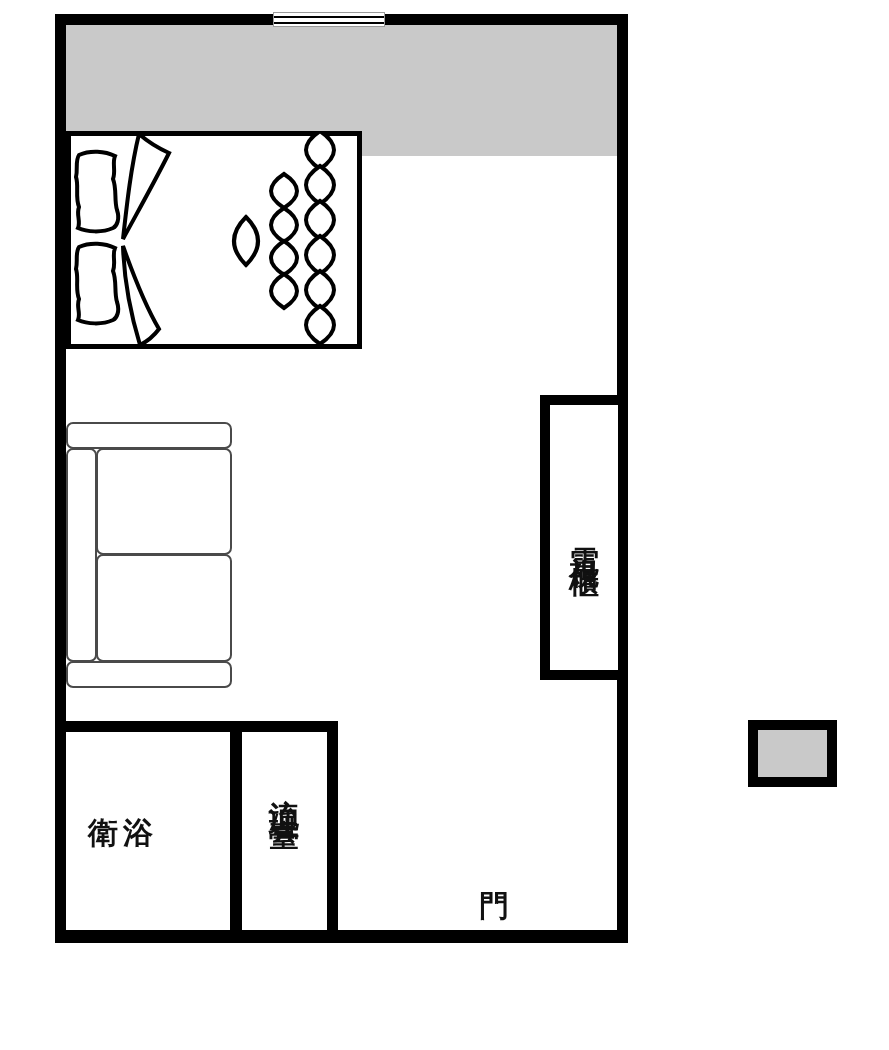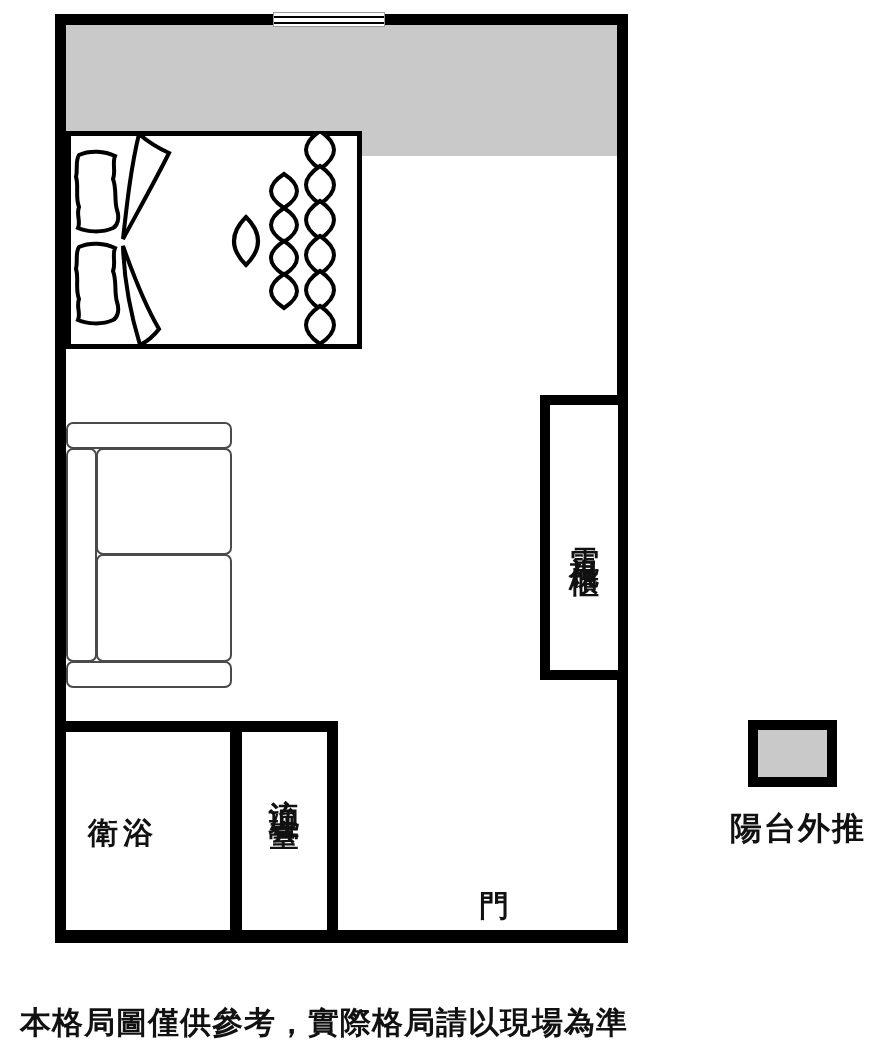--- a/index.html
+++ b/index.html
@@ -110,17 +110,15 @@
   <div class="abs wet-wall-divider"></div>
   <div class="abs wet-wall-right"></div>
 
   <div class="abs room-label bathroom-label">衛浴</div>
   <div class="abs kitchen-label">
     <span class="v-text">流理臺</span>
   </div>
   <div class="abs room-label door-label">門</div>
 
   <div class="abs legend-swatch"></div>
-  <div class="abs legend-label">陽台外推</div>
 
-  <div class="abs disclaimer">本格局圖僅供參考，實際格局請以現場為準</div>
 
 </div>
 
 </body></html>

